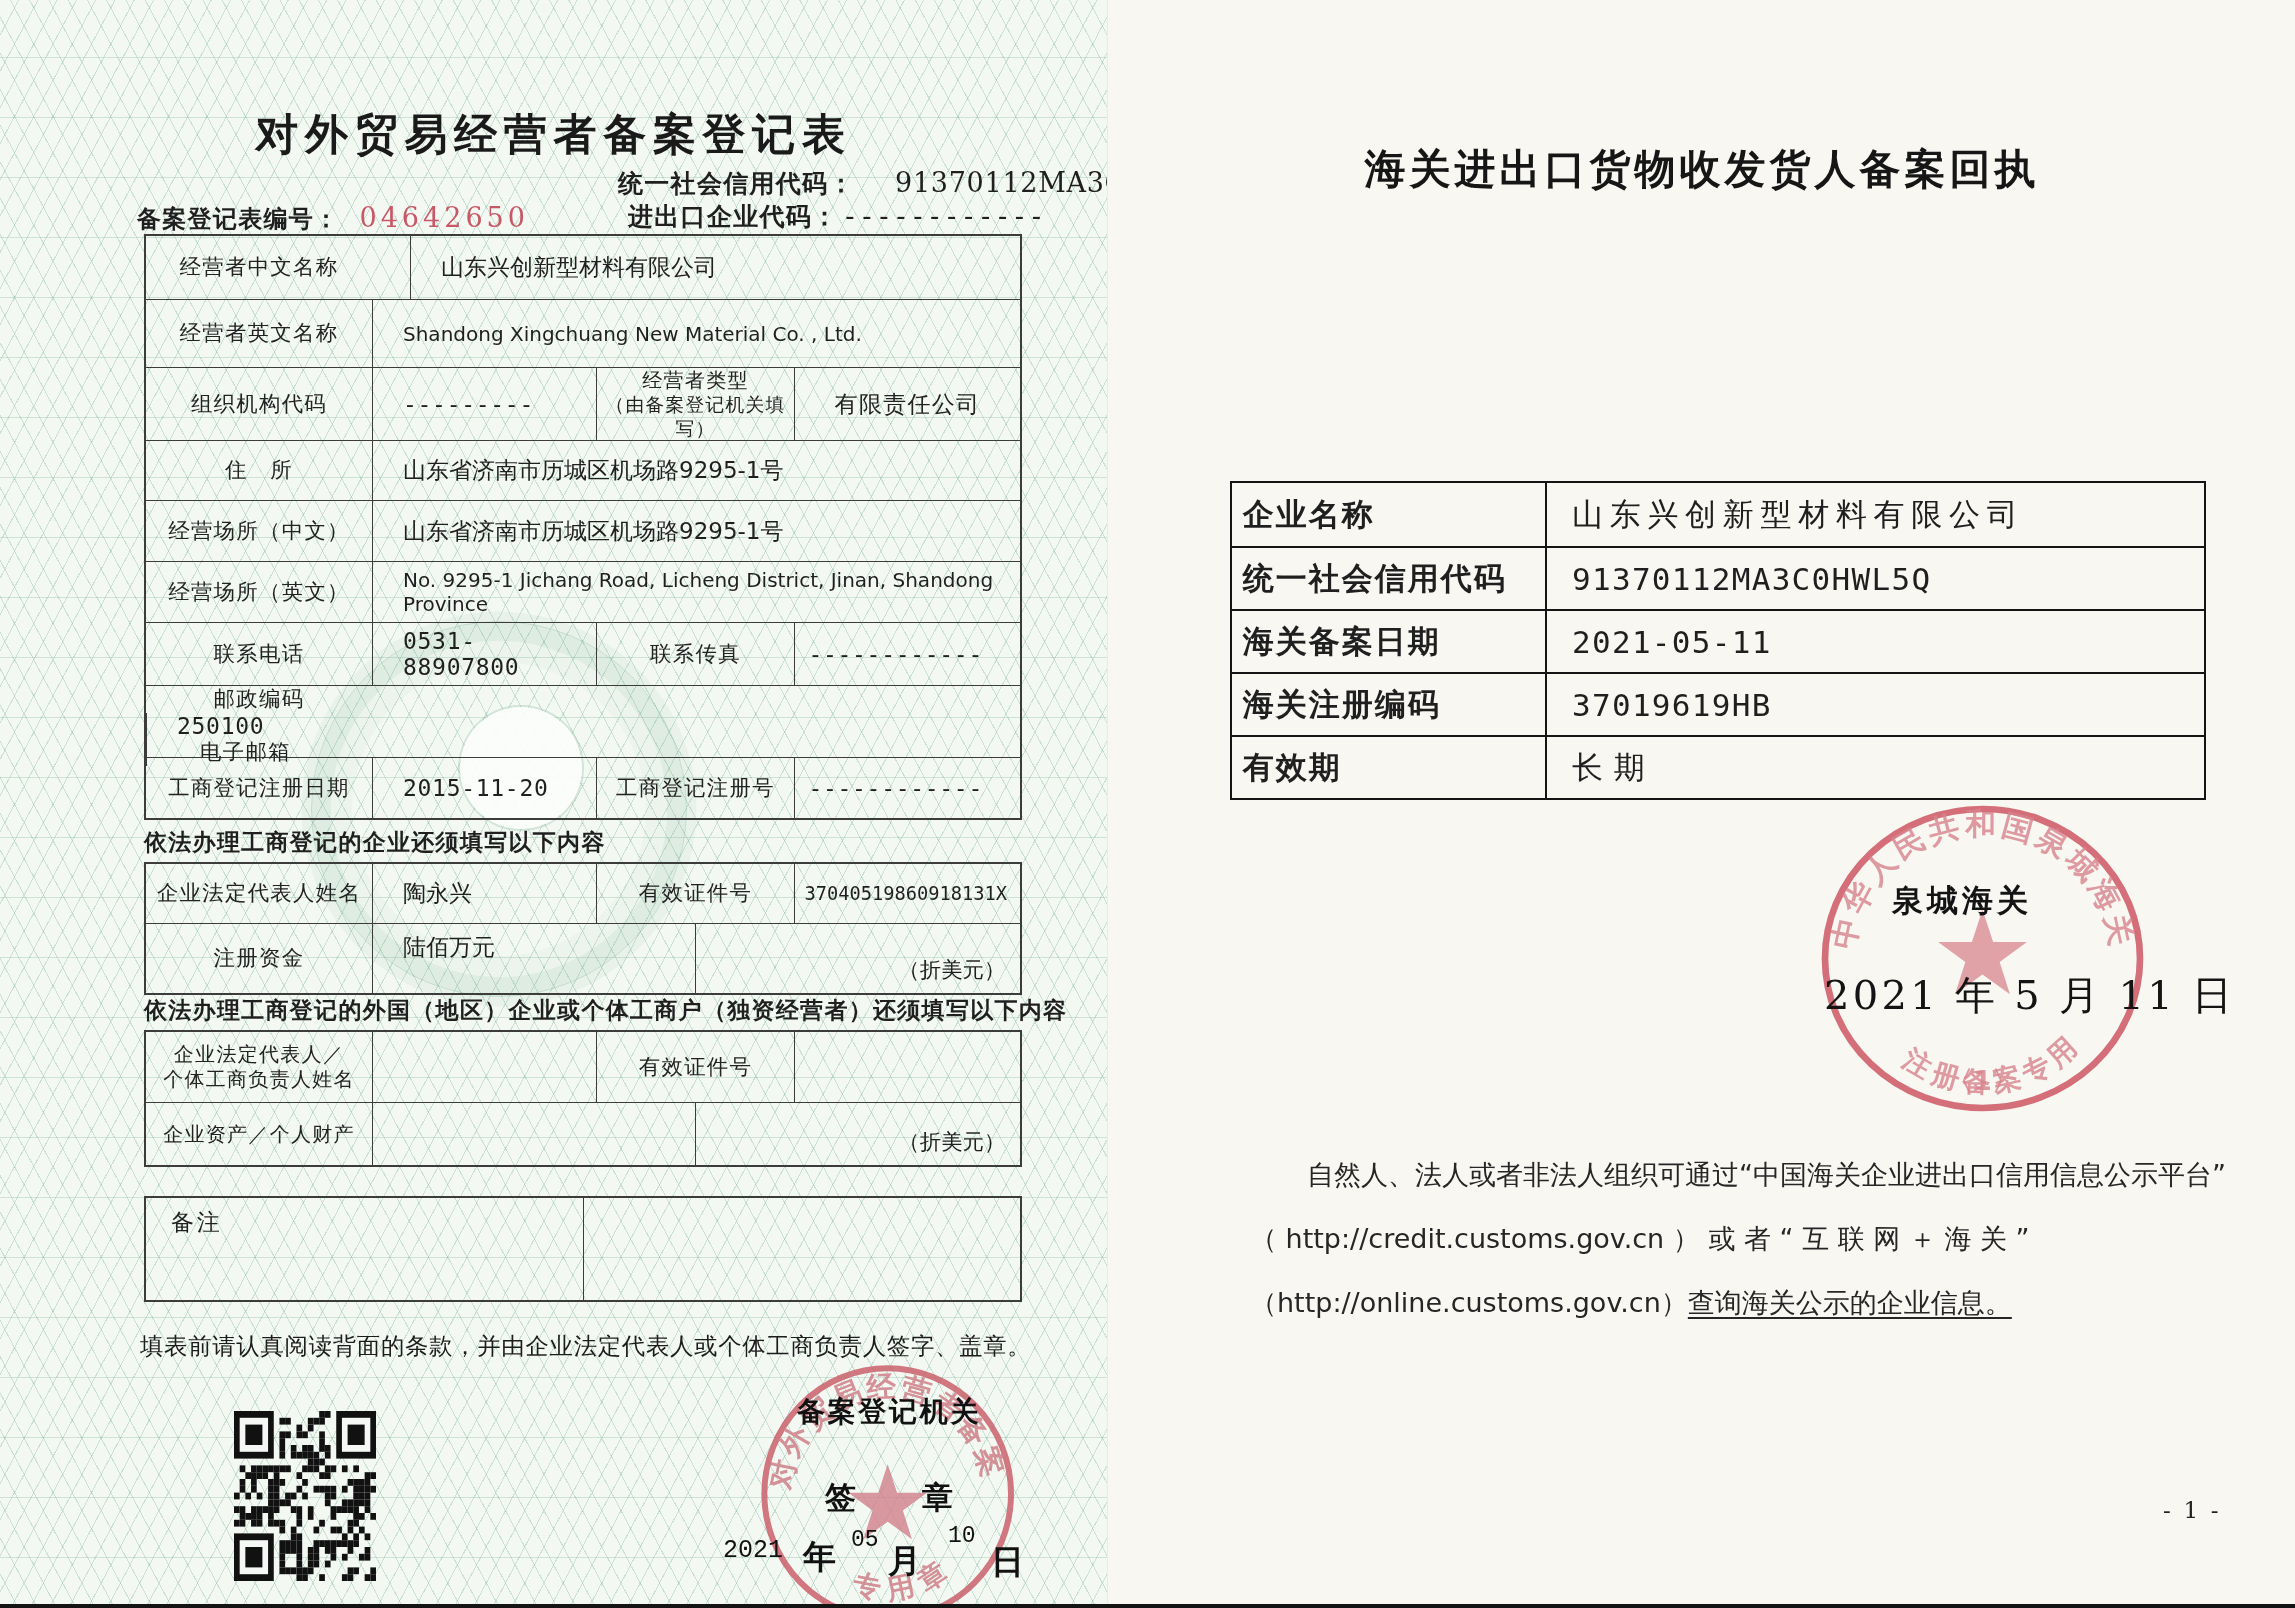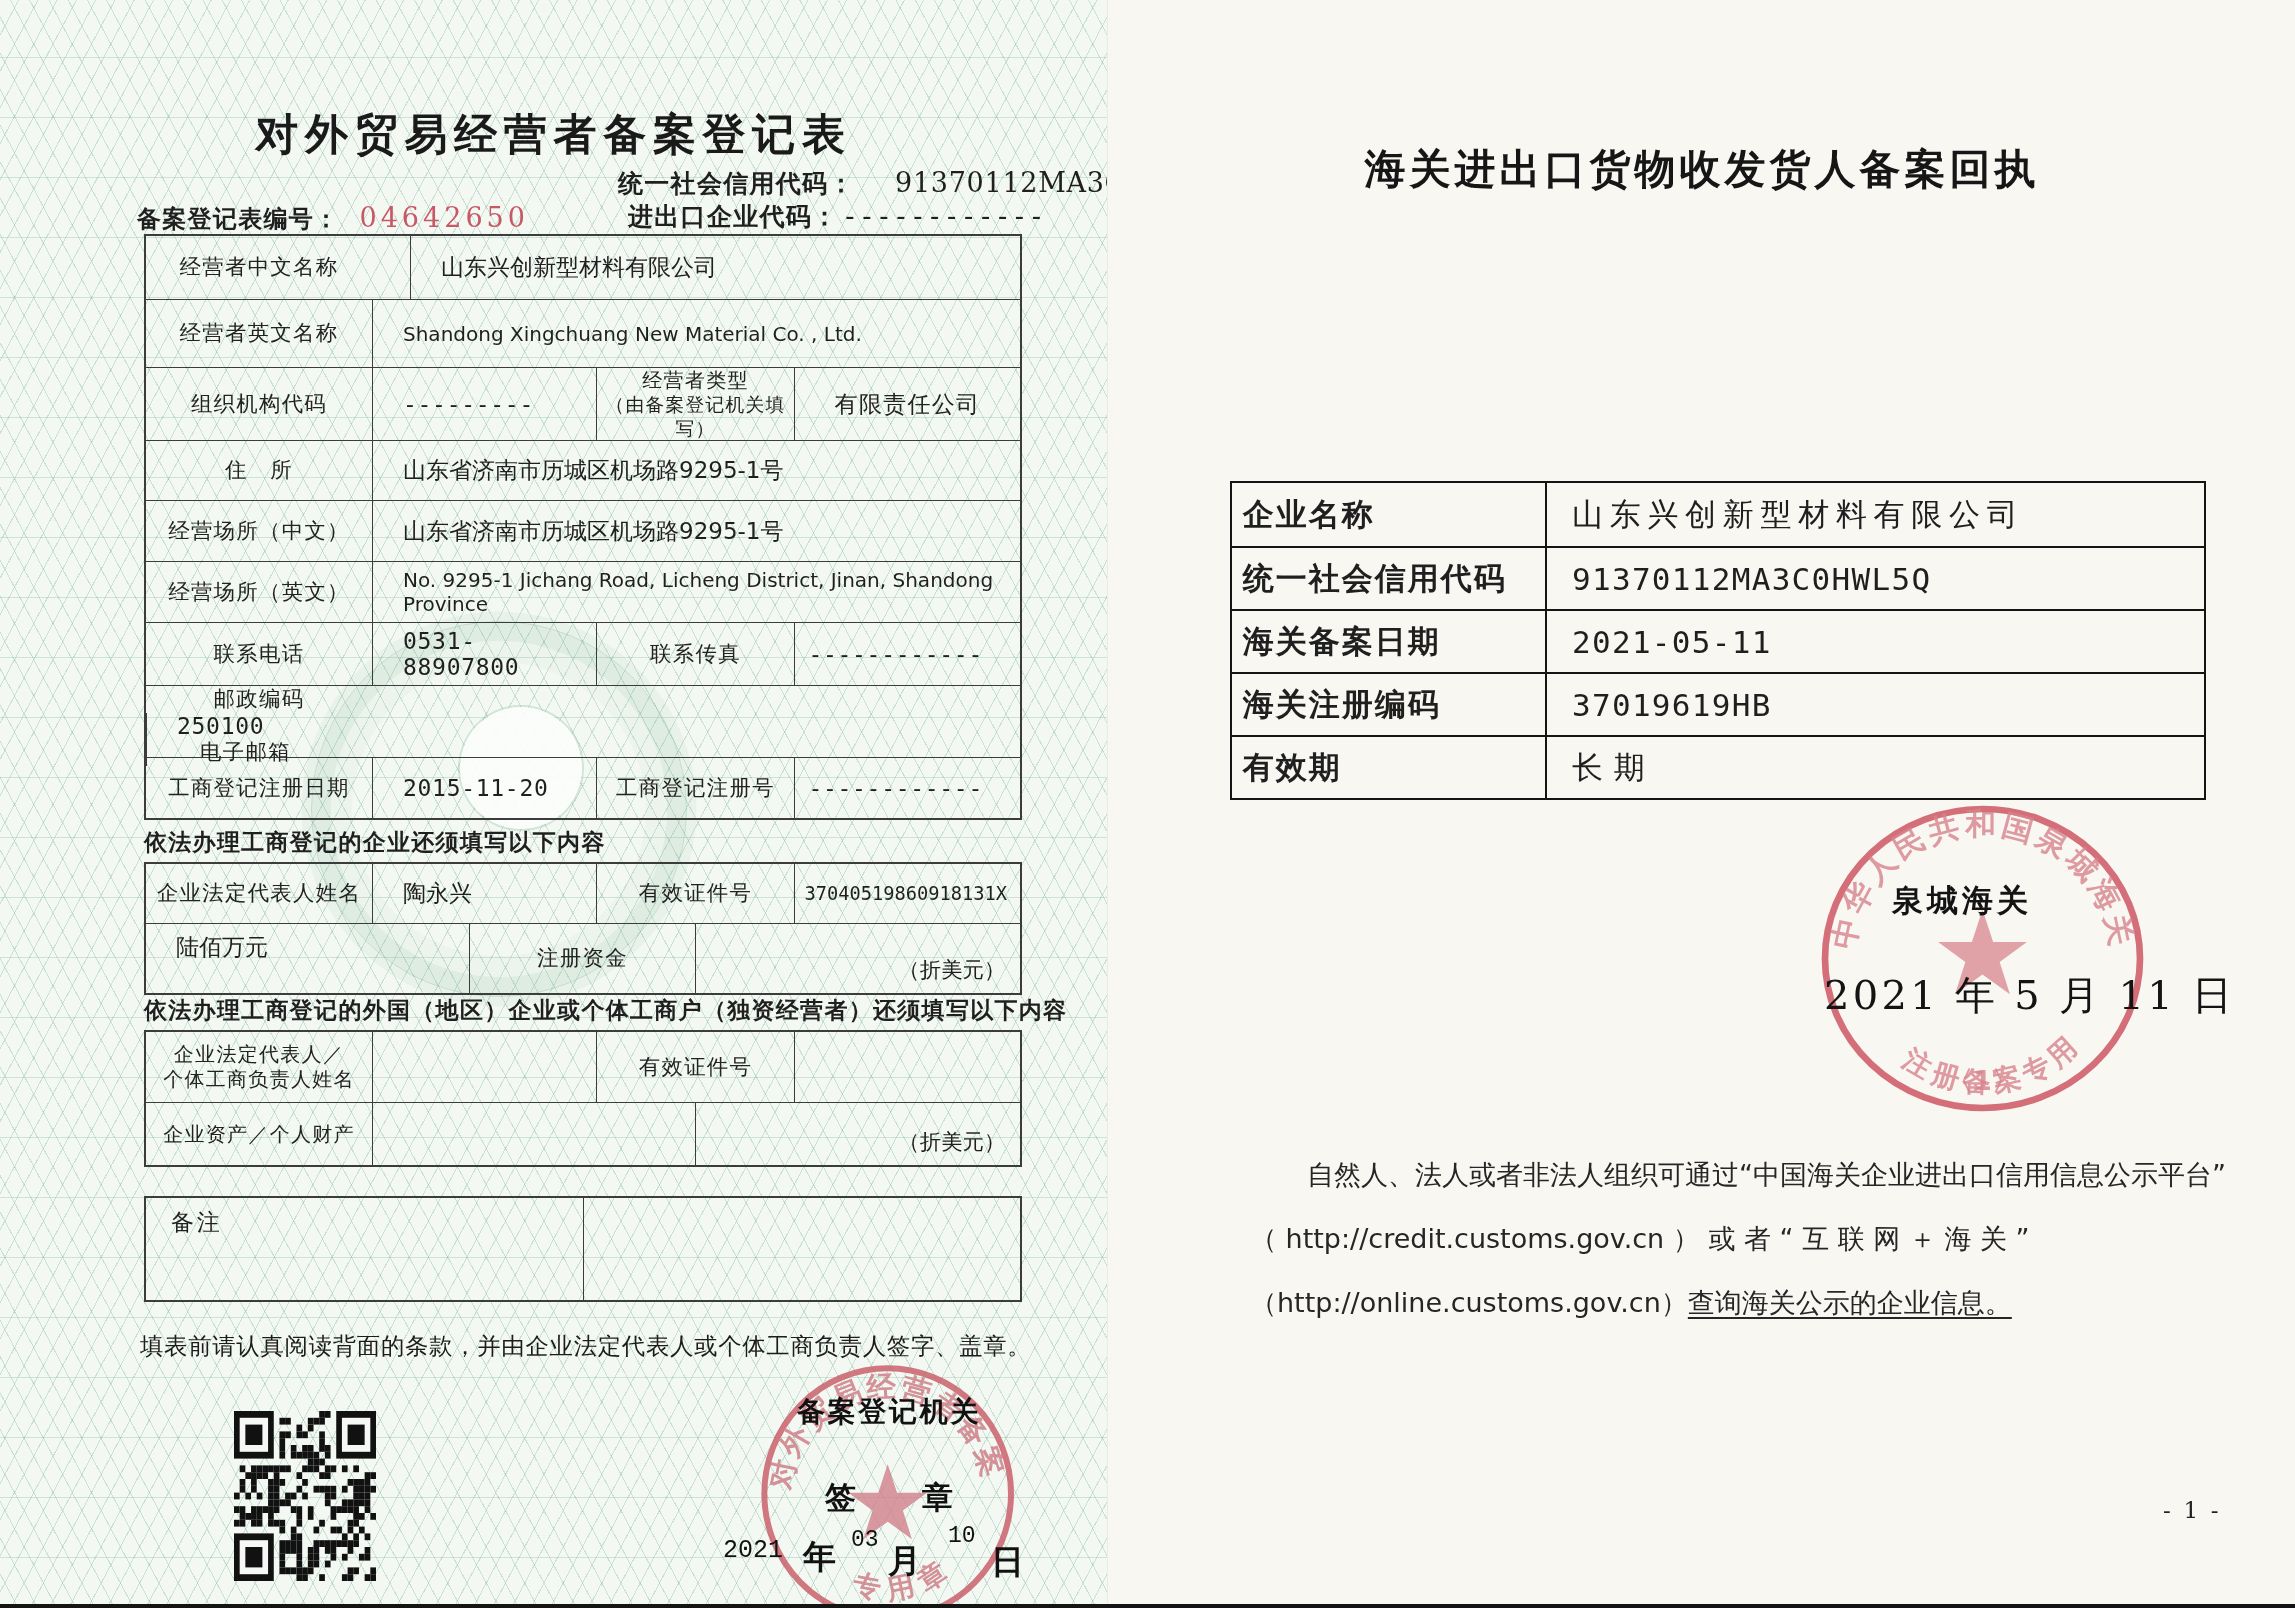--- a/index.html
+++ b/index.html
@@ -161,22 +161,22 @@
     <div class="sec-title" style="top:827px;">依法办理工商登记的企业还须填写以下内容</div>
 
     <div class="tbl" style="top:862px;">
       <div class="row" style="height:59px;">
         <div class="cell w1 lab">企业法定代表人姓名</div>
         <div class="cell w2 val">陶永兴</div>
         <div class="cell w3 lab">有效证件号</div>
         <div class="cell grow val mono-sm" style="padding-left:9.4px;">37040519860918131X</div>
       </div>
       <div class="row" style="height:70px;">
+        <div class="cell w1 lab">注册资金</div>
         <div class="cell wA val" style="align-items:flex-start; padding-top:8px; justify-content:flex-start;">陆佰万元</div>
-        <div class="cell w1 lab">注册资金</div>
         <div class="cell grow right-in">（折美元）</div>
       </div>
     </div>
 
     <div class="sec-title" style="top:995px;">依法办理工商登记的外国（地区）企业或个体工商户（独资经营者）还须填写以下内容</div>
 
     <div class="tbl" style="top:1030px;">
       <div class="row" style="height:70px;">
         <div class="cell w1">
           <span class="lab" style="font-size:20px;">企业法定代表人／</span>
@@ -429,21 +429,21 @@
       <text fill="#cf8089" font-size="42" font-weight="bold" opacity="0.85" letter-spacing="14">
         <textPath href="#ls-bot" startOffset="28%">专用章</textPath>
       </text>
       <polygon points="202,158 216.1,200.6 261,200.8 224.8,227.4 238.4,270.2 202,244 165.6,270.2 179.2,227.4 143,200.8 187.9,200.6" fill="#cf8089" opacity="0.8"></polygon>
     </svg>
     <div class="stamp-text agency">备案登记机关</div>
     <div class="stamp-text sign">签　章</div>
 
     <span class="date-part dnum" style="left:723px; top:1536px; font-size:25px;">2021</span>
     <span class="date-part" style="left:803px; top:1535px; font-size:33px; font-weight:700;">年</span>
-    <span class="date-part dnum" style="left:851px; top:1527px; font-size:23px;">03</span>
+    <span class="date-part dnum" style="left:851px; top:1527px; font-size:23px;">05</span>
     <span class="date-part" style="left:888px; top:1539px; font-size:33px; font-weight:700;">月</span>
     <span class="date-part dnum" style="left:948px; top:1523px; font-size:23px;">10</span>
     <span class="date-part" style="left:991px; top:1540px; font-size:33px; font-weight:700;">日</span>
   </div>
 
   <div class="right-page">
     <div class="r-title">海关进出口货物收发货人备案回执</div>
 
     <div class="rtbl">
       <div class="rrow">

